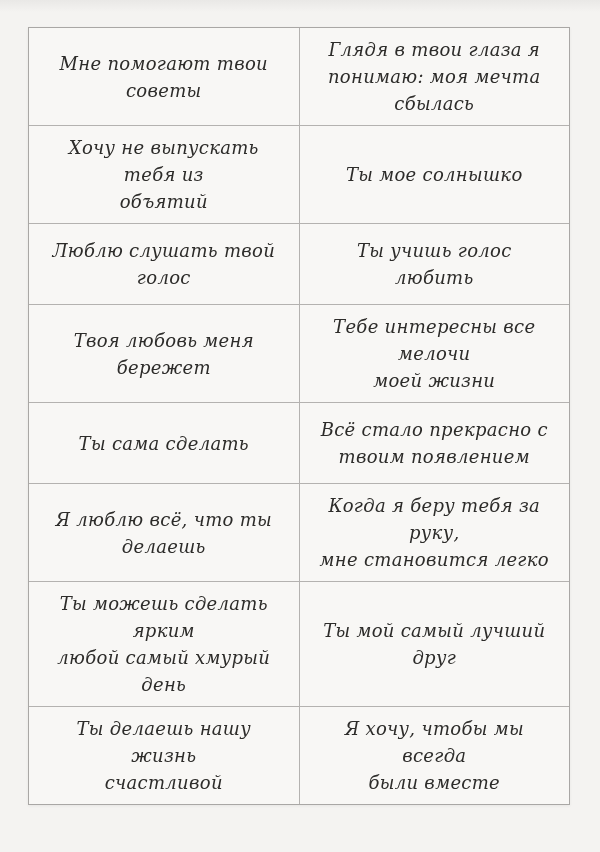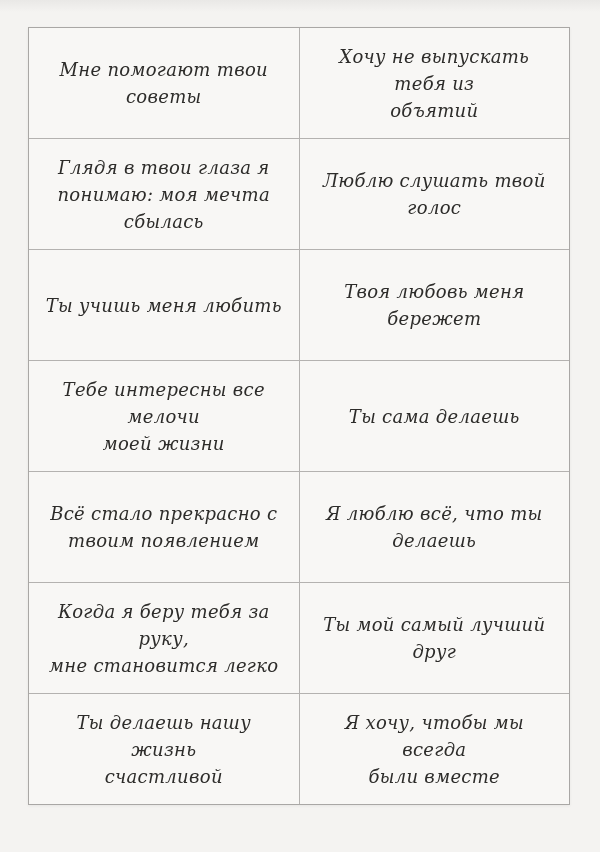--- a/index.html
+++ b/index.html
@@ -41,36 +41,39 @@
     letter-spacing: 0.3px;
     white-space: pre-line;
   }
 </style>
 </head>
 <body>
 
 <div class="sheet">
   <div class="phrase-table">
       <div class="cell">Мне помогают твои советы</div>
-      <div class="cell">Хочу не выпускать тебя из
-объятий</div>
       <div class="cell">Глядя в твои глаза я
 понимаю: моя мечта
 сбылась</div>
+      <div class="cell">Хочу не выпускать тебя из
+объятий</div>
+      <div class="cell">Ты мое солнышко</div>
       <div class="cell">Люблю слушать твой голос</div>
-      <div class="cell">Ты учишь меня любить</div>
+      <div class="cell">Ты учишь голос любить</div>
       <div class="cell">Твоя любовь меня бережет</div>
       <div class="cell">Тебе интересны все мелочи
 моей жизни</div>
-      <div class="cell">Ты сама делаешь</div>
+      <div class="cell">Ты сама сделать</div>
       <div class="cell">Всё стало прекрасно с
 твоим появлением</div>
       <div class="cell">Я люблю всё, что ты
 делаешь</div>
       <div class="cell">Когда я беру тебя за руку,
 мне становится легко</div>
+      <div class="cell">Ты можешь сделать ярким
+любой самый хмурый день</div>
       <div class="cell">Ты мой самый лучший друг</div>
       <div class="cell">Ты делаешь нашу жизнь
 счастливой</div>
       <div class="cell">Я хочу, чтобы мы всегда
 были вместе</div>
     </div>
 </div>
 
 </body></html>

